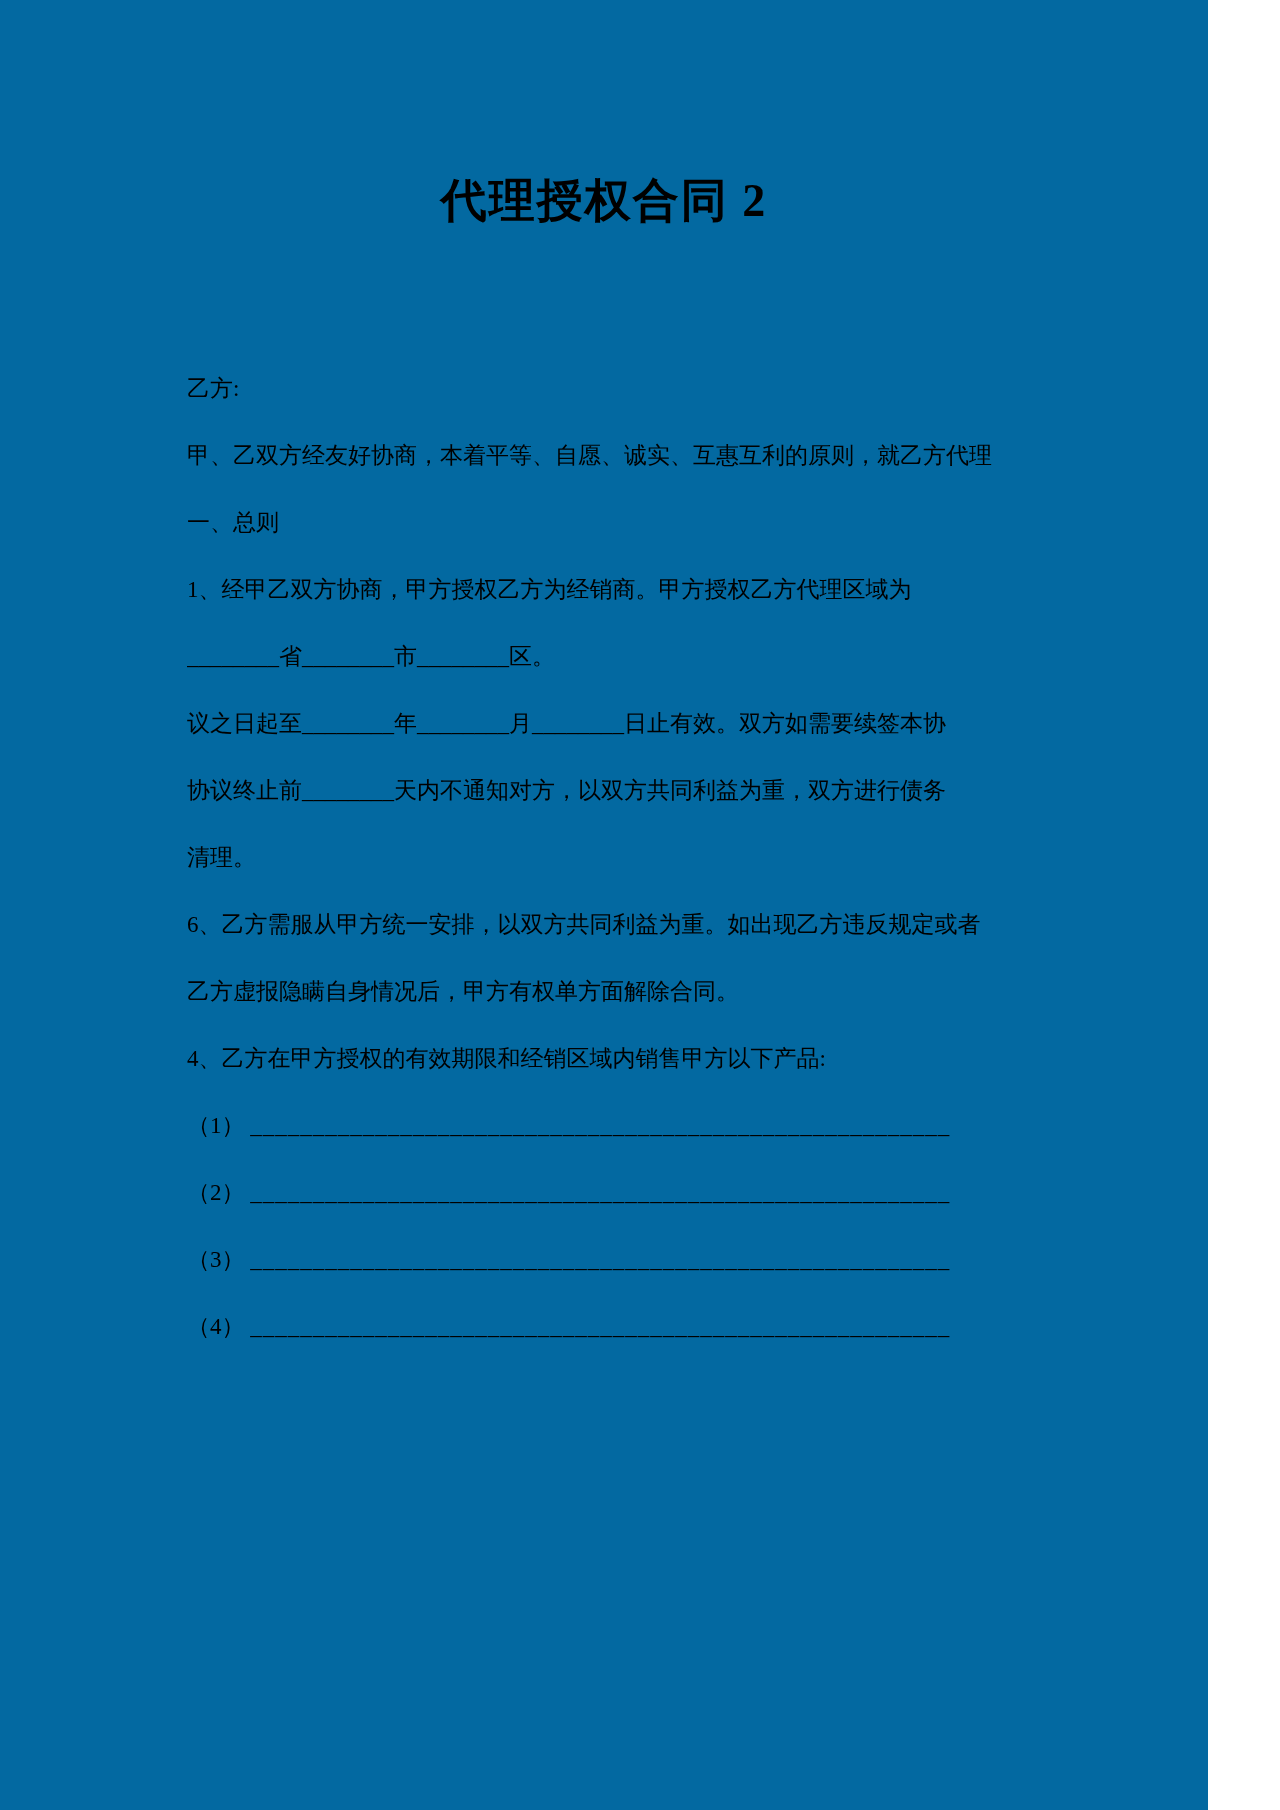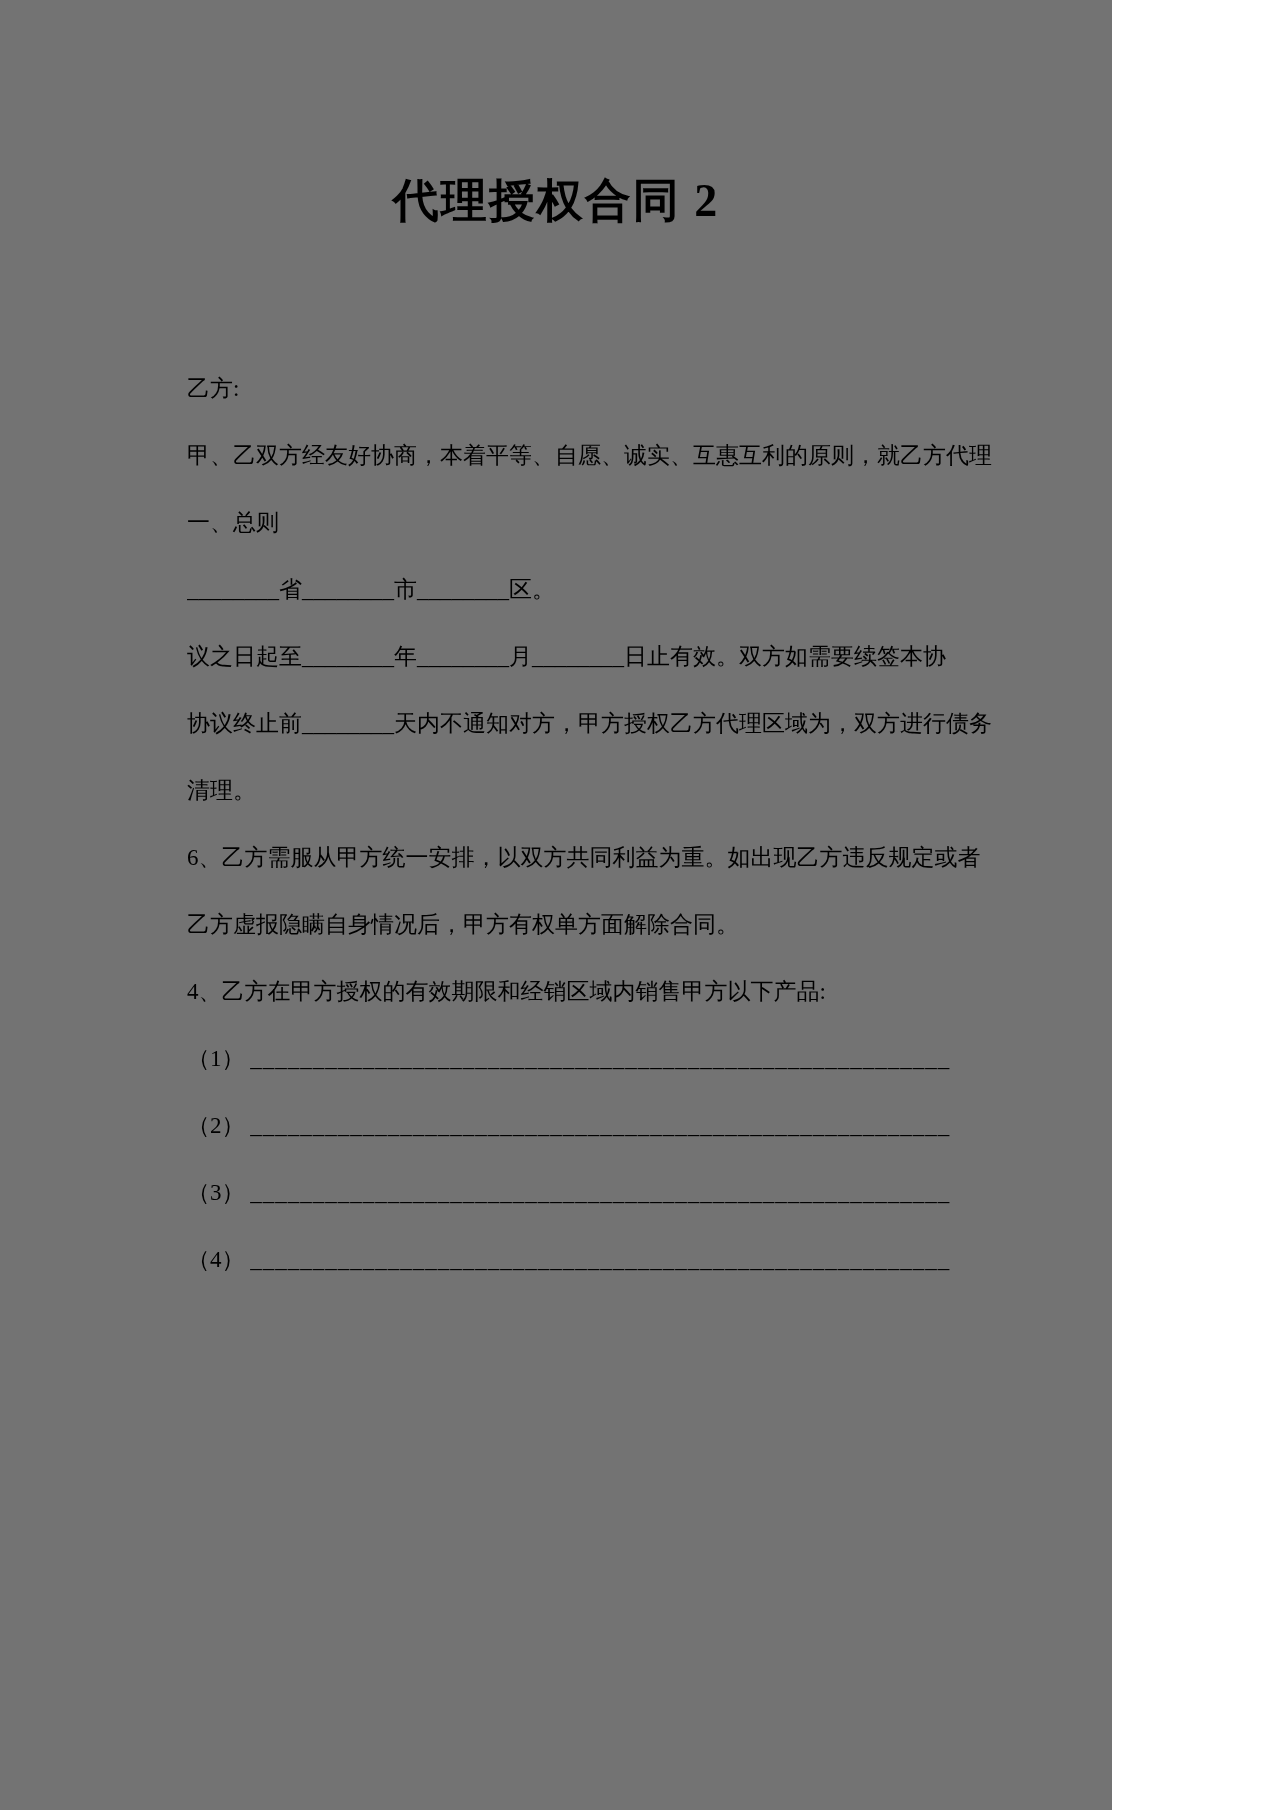--- a/index.html
+++ b/index.html
@@ -1,20 +1,20 @@
 <!DOCTYPE html>
 <html><head>
 <meta charset="utf-8">
 <style>
   html, body { margin: 0; padding: 0; }
   .page {
     position: relative;
-    width: 1112px;
+    width: 1208px;
     height: 1810px;
-    background: #737373;
+    background: #0369a1;
     color: #000000;
     font-family: "Liberation Serif", "DejaVu Serif", serif;
     overflow: hidden;
     box-sizing: border-box;
   }
   .doc-title {
     margin: 0;
     padding-top: 172px;
     text-align: center;
     font-size: 46px;
@@ -47,28 +47,29 @@
   <div class="doc-body">
 
 
     <span class="line">乙方:</span>
 
     <span class="line">甲、乙双方经友好协商，本着平等、自愿、诚实、互惠互利的原则，就乙方代理</span>
 
 
     <span class="line">一、总则</span>
 
+    <span class="line">1、经甲乙双方协商，甲方授权乙方为经销商。甲方授权乙方代理区域为</span>
 
     <span class="line">________省________市________区。</span>
 
 
     <span class="line">议之日起至________年________月________日止有效。双方如需要续签本协</span>
 
 
-    <span class="line">协议终止前________天内不通知对方，甲方授权乙方代理区域为，双方进行债务</span>
+    <span class="line">协议终止前________天内不通知对方，以双方共同利益为重，双方进行债务</span>
 
     <span class="line">清理。</span>
 
     <span class="line">6、乙方需服从甲方统一安排，以双方共同利益为重。如出现乙方违反规定或者</span>
 
     <span class="line">乙方虚报隐瞒自身情况后，甲方有权单方面解除合同。</span>
 
     <span class="line">4、乙方在甲方授权的有效期限和经销区域内销售甲方以下产品:</span>
 
     <span class="line list-line">

